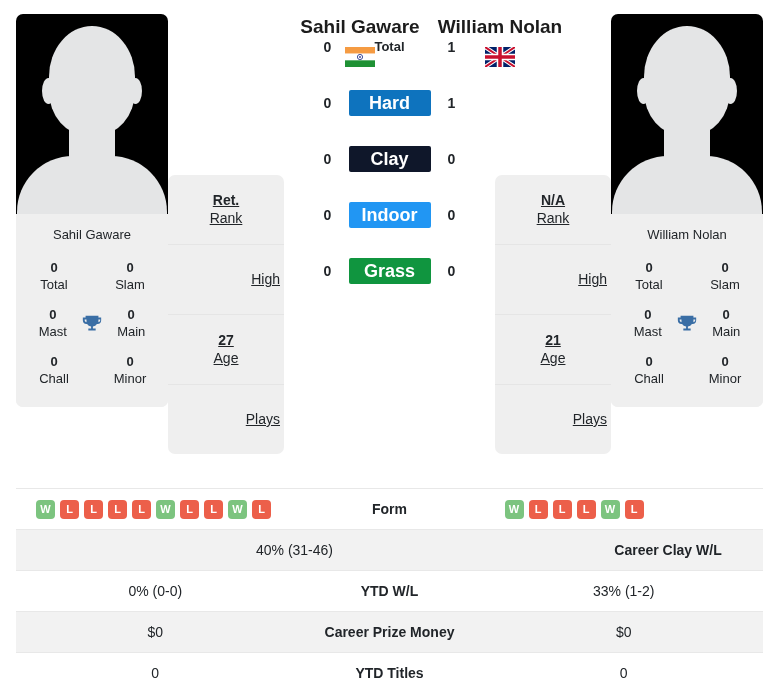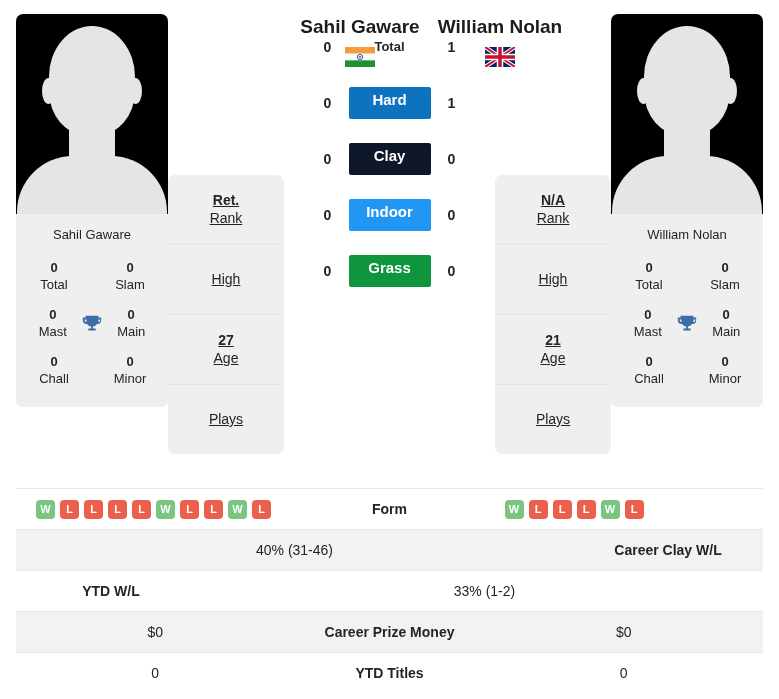--- a/index.html
+++ b/index.html
@@ -153,21 +153,21 @@
     font-size: 14px;
     font-weight: bold;
     color: #212529;
     line-height: 18px;
   }
   .info-lbl {
     font-size: 14px;
     color: #212529;
     line-height: 19px;
   }
-  .info-cell.tall { padding: 25px 4px 25px 4px; }
+  .info-cell.tall { padding: 25px 4px 25px 4px; text-align: right; }
 
   
   .center-col {
     flex: 1 1 auto;
     padding: 0 6px;
     min-width: 0;
   }
 
   .names-row {
     display: flex;
@@ -210,24 +210,24 @@
     font-weight: bold;
     color: #212529;
   }
   .h2h-mid {
     width: 82px;
     text-align: center;
   }
   .surf-bar {
     display: block;
     width: 82px;
-    height: 32px;
+    height: 26px;
     line-height: 26px;
     border-radius: 2px;
-    font-size: 15px;
+    font-size: 18px;
     font-weight: bold;
     color: #ffffff;
     text-align: center;
   }
   .surf-plain {
     display: block;
     width: 82px;
     height: 26px;
     line-height: 26px;
     font-size: 13px;
@@ -537,20 +537,21 @@
           </div>
       </div>
     </div>
 
     <div class="srow shaded">
       <div class="scell-l">40% (31-46)</div>
       <div class="scell-m">Career Clay W/L</div>
     </div>
 
     <div class="srow plain">
+      <div class="scell-l">0% (0-0)</div>
       <div class="scell-m">YTD W/L</div>
       <div class="scell-r">33% (1-2)</div>
     </div>
 
     <div class="srow shaded">
       <div class="scell-l">$0</div>
       <div class="scell-m">Career Prize Money</div>
       <div class="scell-r">$0</div>
     </div>
 

